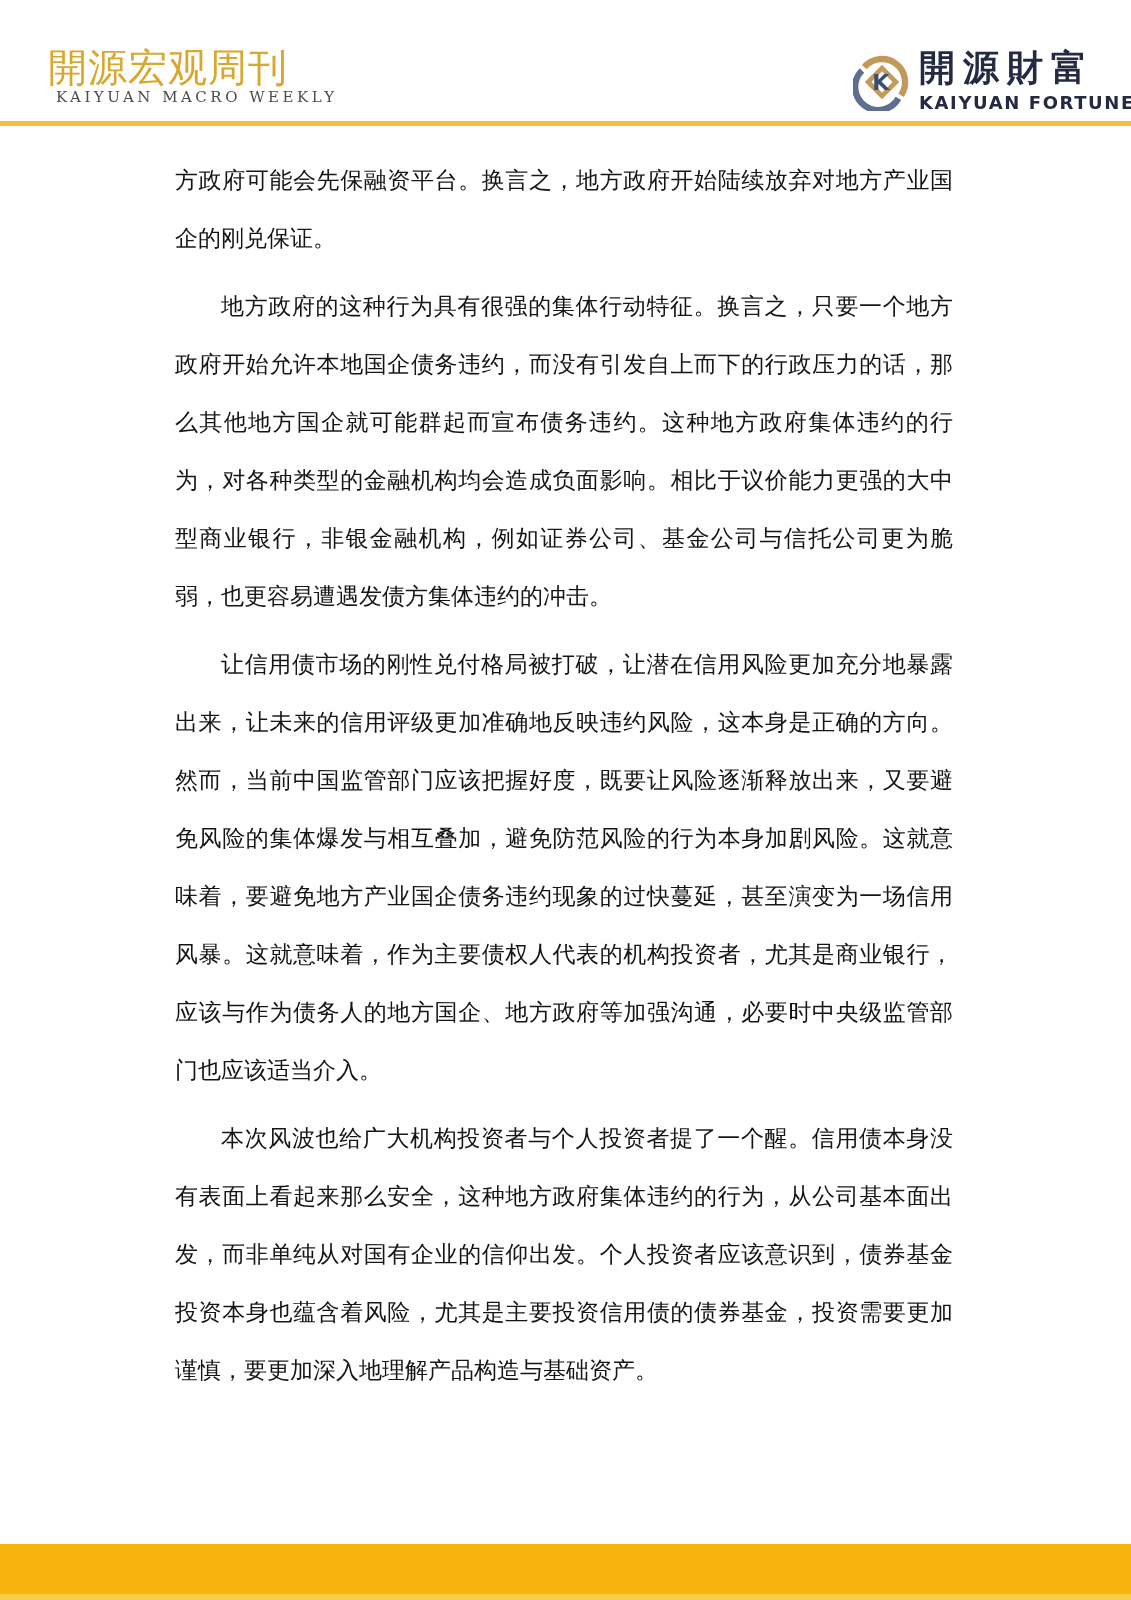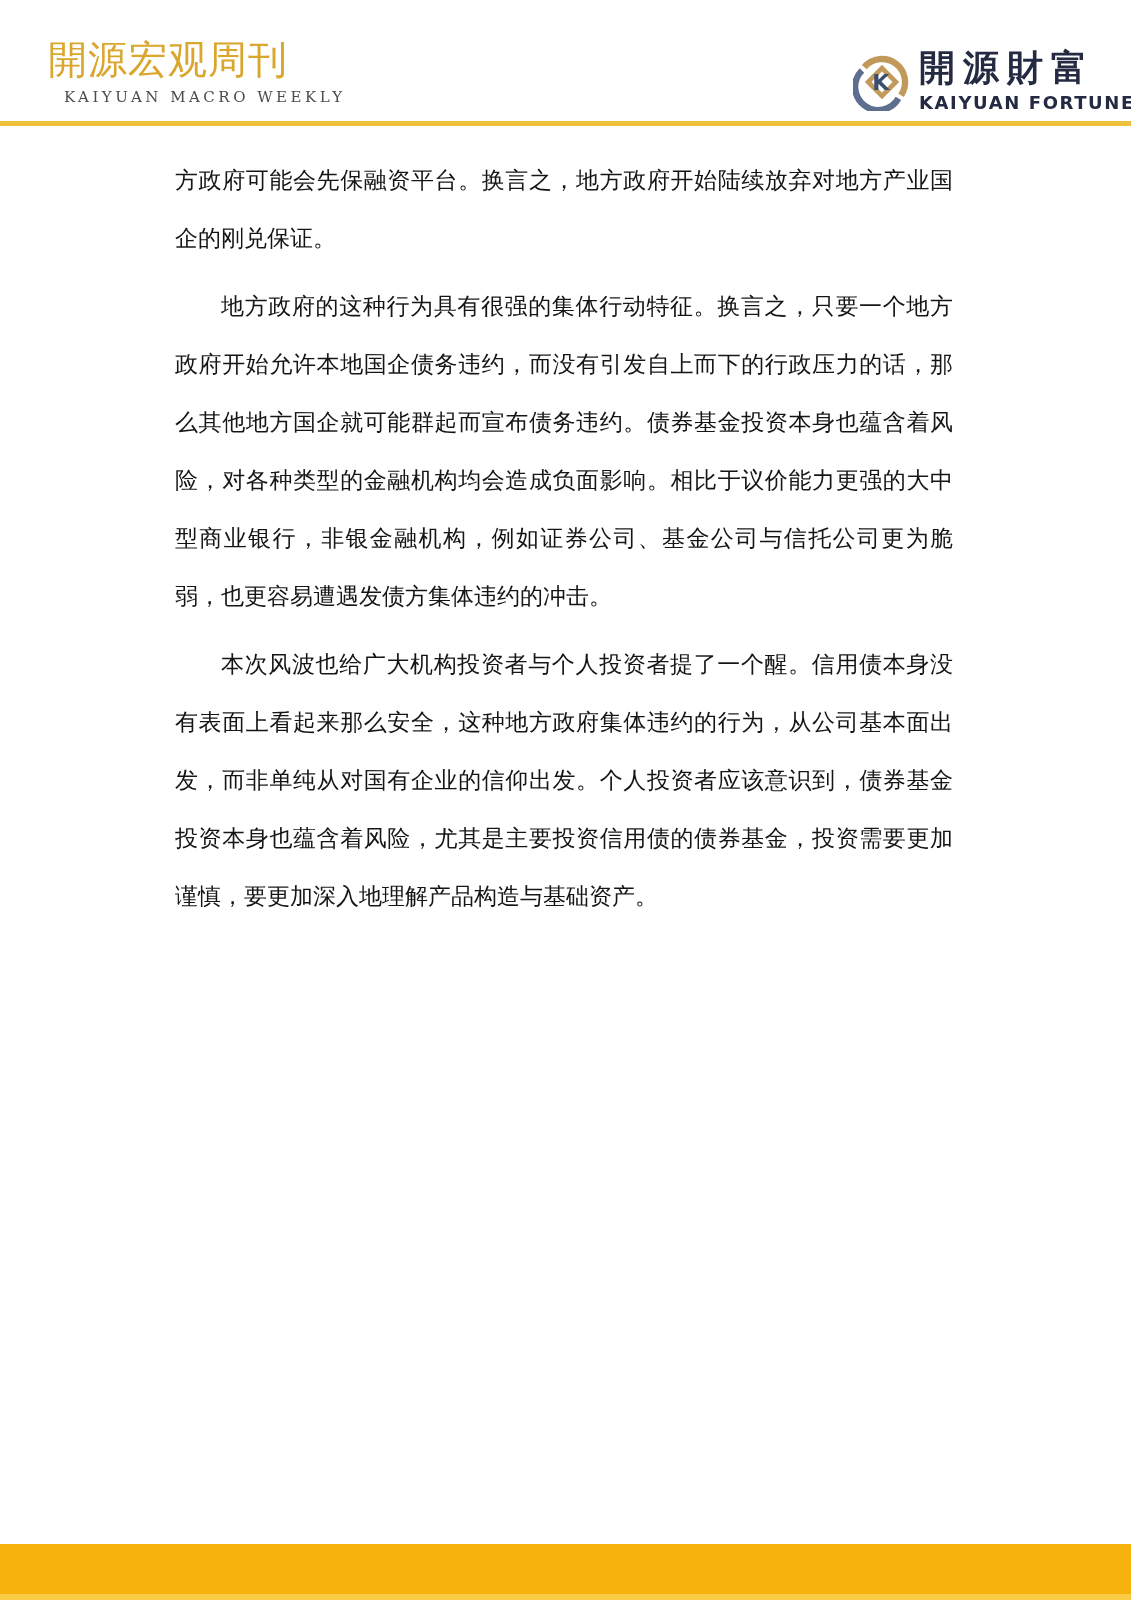--- a/index.html
+++ b/index.html
@@ -9,31 +9,31 @@
     height: 1600px;
     background: #ffffff;
     overflow: hidden;
     font-family: "DejaVu Sans", "Liberation Sans", sans-serif;
   }
 
   
   .brand-title {
     position: absolute;
     left: 48px;
-    top: 36px;
+    top: 44px;
     font-family: "DejaVu Serif", "Liberation Serif", serif;
     font-size: 39px;
     line-height: 48px;
     color: #d9a62e;
     letter-spacing: 1px;
     white-space: nowrap;
   }
   .brand-subtitle {
     position: absolute;
-    left: 64px;
+    left: 56px;
     top: 88px;
     font-family: "DejaVu Serif", "Liberation Serif", serif;
     font-size: 15px;
     color: #4b4b4b;
     letter-spacing: 3.5px;
     white-space: nowrap;
   }
   .logo {
     position: absolute;
     left: 853px;
@@ -126,21 +126,22 @@
         <div class="logo-title">開源財富</div>
         <div class="logo-subtitle">KAIYUAN FORTUNE</div>
       </div>
     </div>
 
     <div class="header-rule"></div>
   </header>
 
   <main class="article">
     <p>方政府可能会先保融资平台。换言之，地方政府开始陆续放弃对地方产业国企的刚兑保证。</p>
-    <p class="indent">地方政府的这种行为具有很强的集体行动特征。换言之，只要一个地方政府开始允许本地国企债务违约，而没有引发自上而下的行政压力的话，那么其他地方国企就可能群起而宣布债务违约。债券基金投资本身也蕴含着风险，对各种类型的金融机构均会造成负面影响。相比于议价能力更强的大中型商业银行，非银金融机构，例如证券公司、基金公司与信托公司更为脆弱，也更容易遭遇发债方集体违约的冲击。</p>
+    <p class="indent">地方政府的这种行为具有很强的集体行动特征。换言之，只要一个地方政府开始允许本地国企债务违约，而没有引发自上而下的行政压力的话，那么其他地方国企就可能群起而宣布债务违约。这种地方政府集体违约的行为，对各种类型的金融机构均会造成负面影响。相比于议价能力更强的大中型商业银行，非银金融机构，例如证券公司、基金公司与信托公司更为脆弱，也更容易遭遇发债方集体违约的冲击。</p>
+    <p class="indent">让信用债市场的刚性兑付格局被打破，让潜在信用风险更加充分地暴露出来，让未来的信用评级更加准确地反映违约风险，这本身是正确的方向。然而，当前中国监管部门应该把握好度，既要让风险逐渐释放出来，又要避免风险的集体爆发与相互叠加，避免防范风险的行为本身加剧风险。这就意味着，要避免地方产业国企债务违约现象的过快蔓延，甚至演变为一场信用风暴。这就意味着，作为主要债权人代表的机构投资者，尤其是商业银行，应该与作为债务人的地方国企、地方政府等加强沟通，必要时中央级监管部门也应该适当介入。</p>
     <p class="indent">本次风波也给广大机构投资者与个人投资者提了一个醒。信用债本身没有表面上看起来那么安全，这种地方政府集体违约的行为，从公司基本面出发，而非单纯从对国有企业的信仰出发。个人投资者应该意识到，债券基金投资本身也蕴含着风险，尤其是主要投资信用债的债券基金，投资需要更加谨慎，要更加深入地理解产品构造与基础资产。</p>
   </main>
 
   <footer class="footer-bar">
     <div class="footer-bar-edge"></div>
   </footer>
 
 </div>
 
 </body></html>

